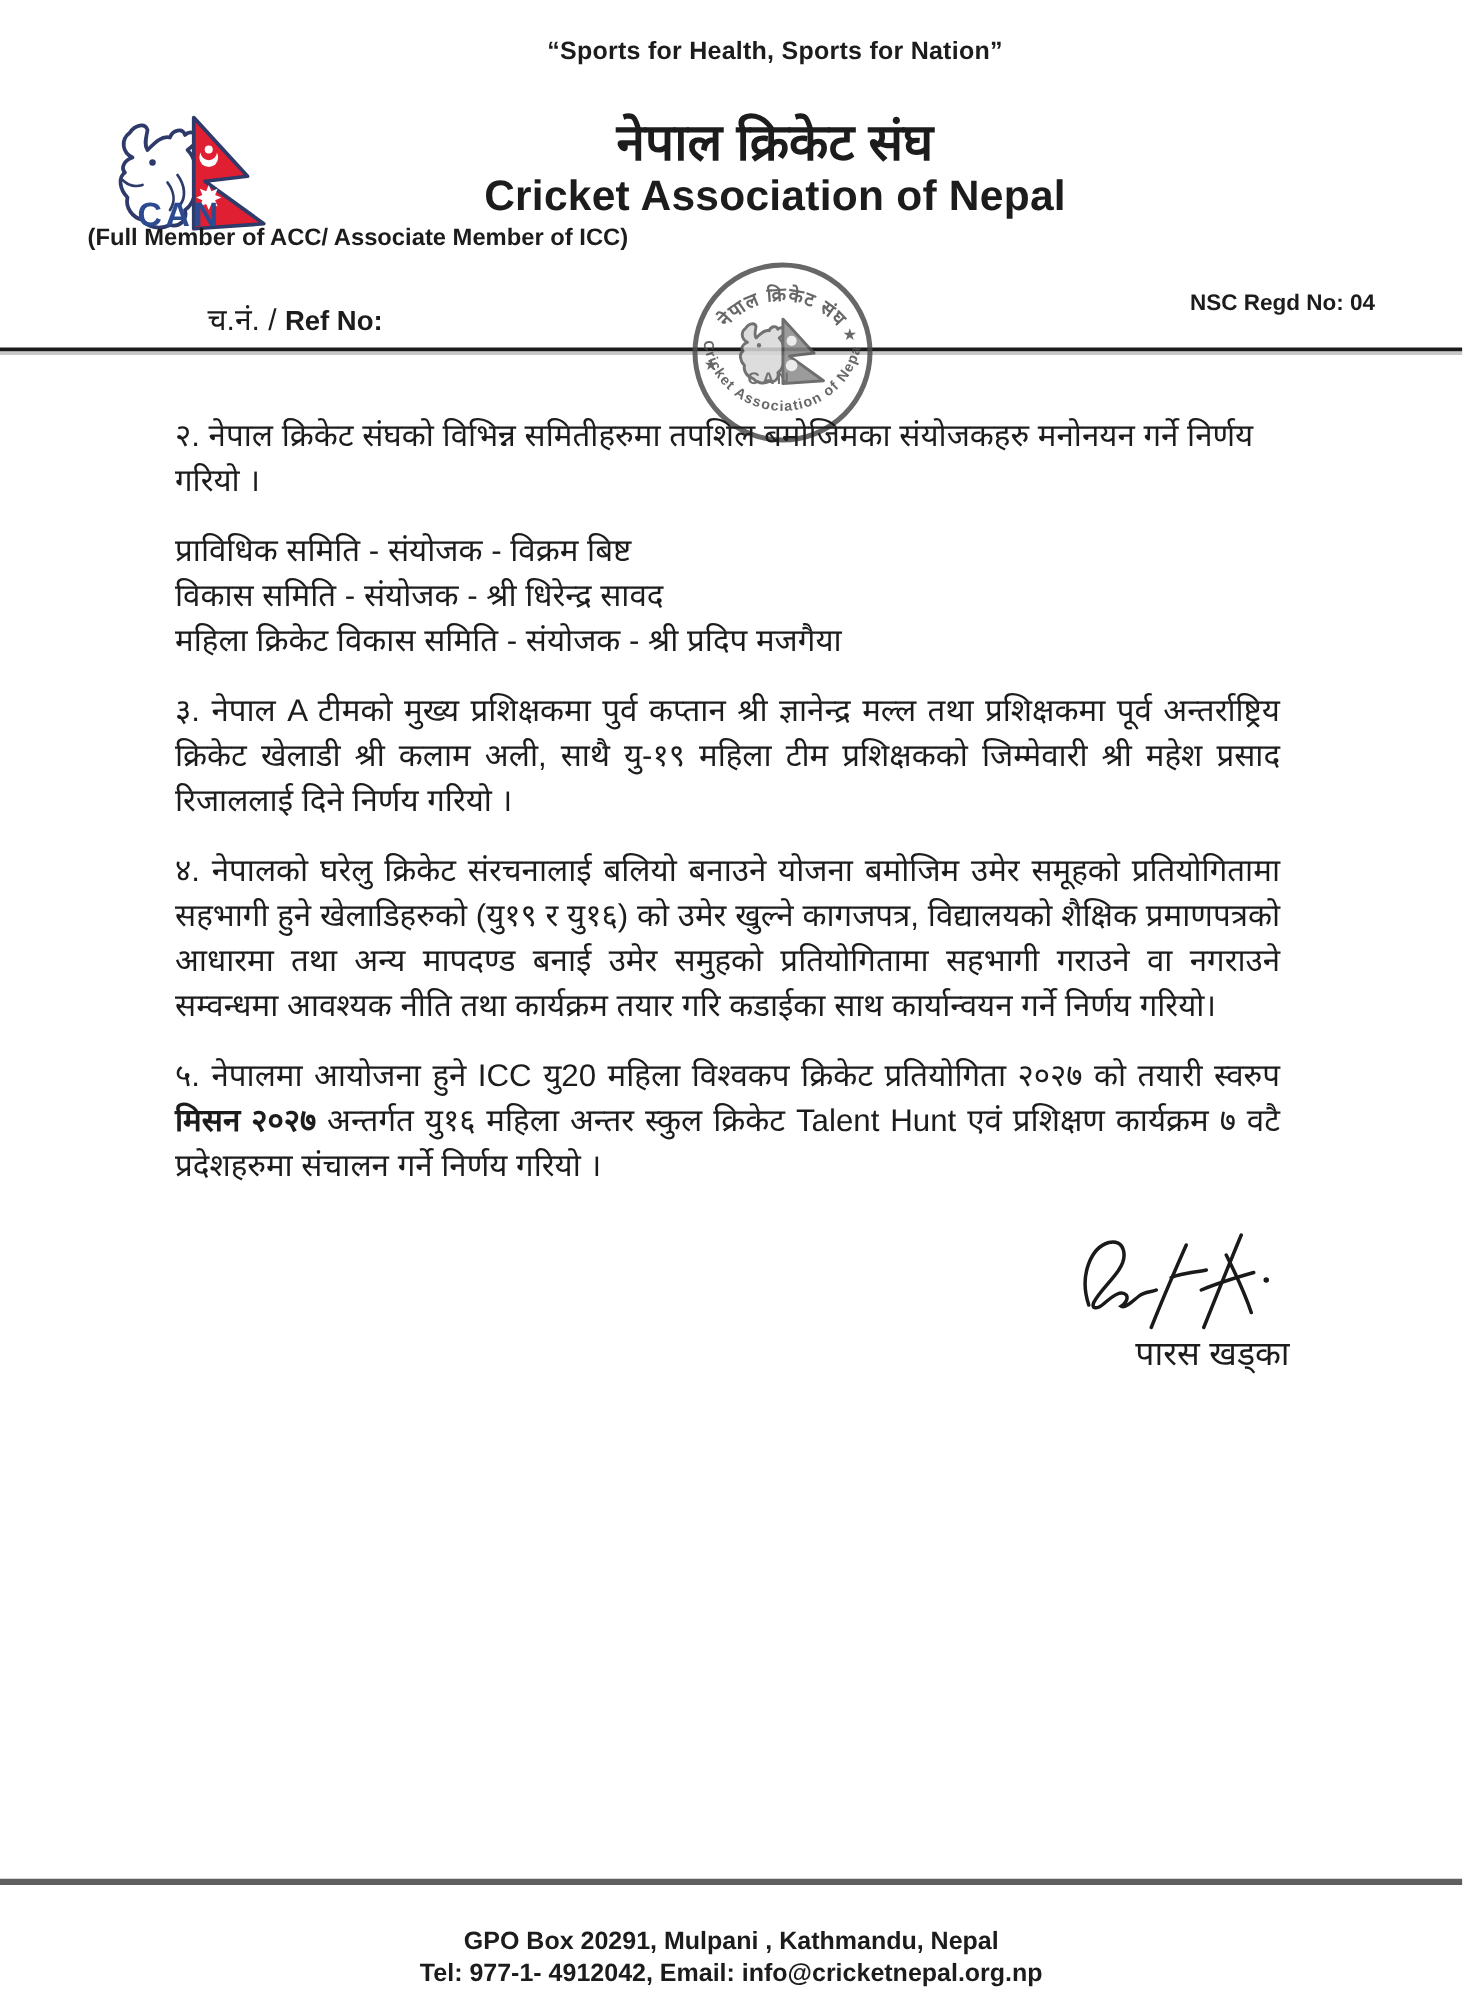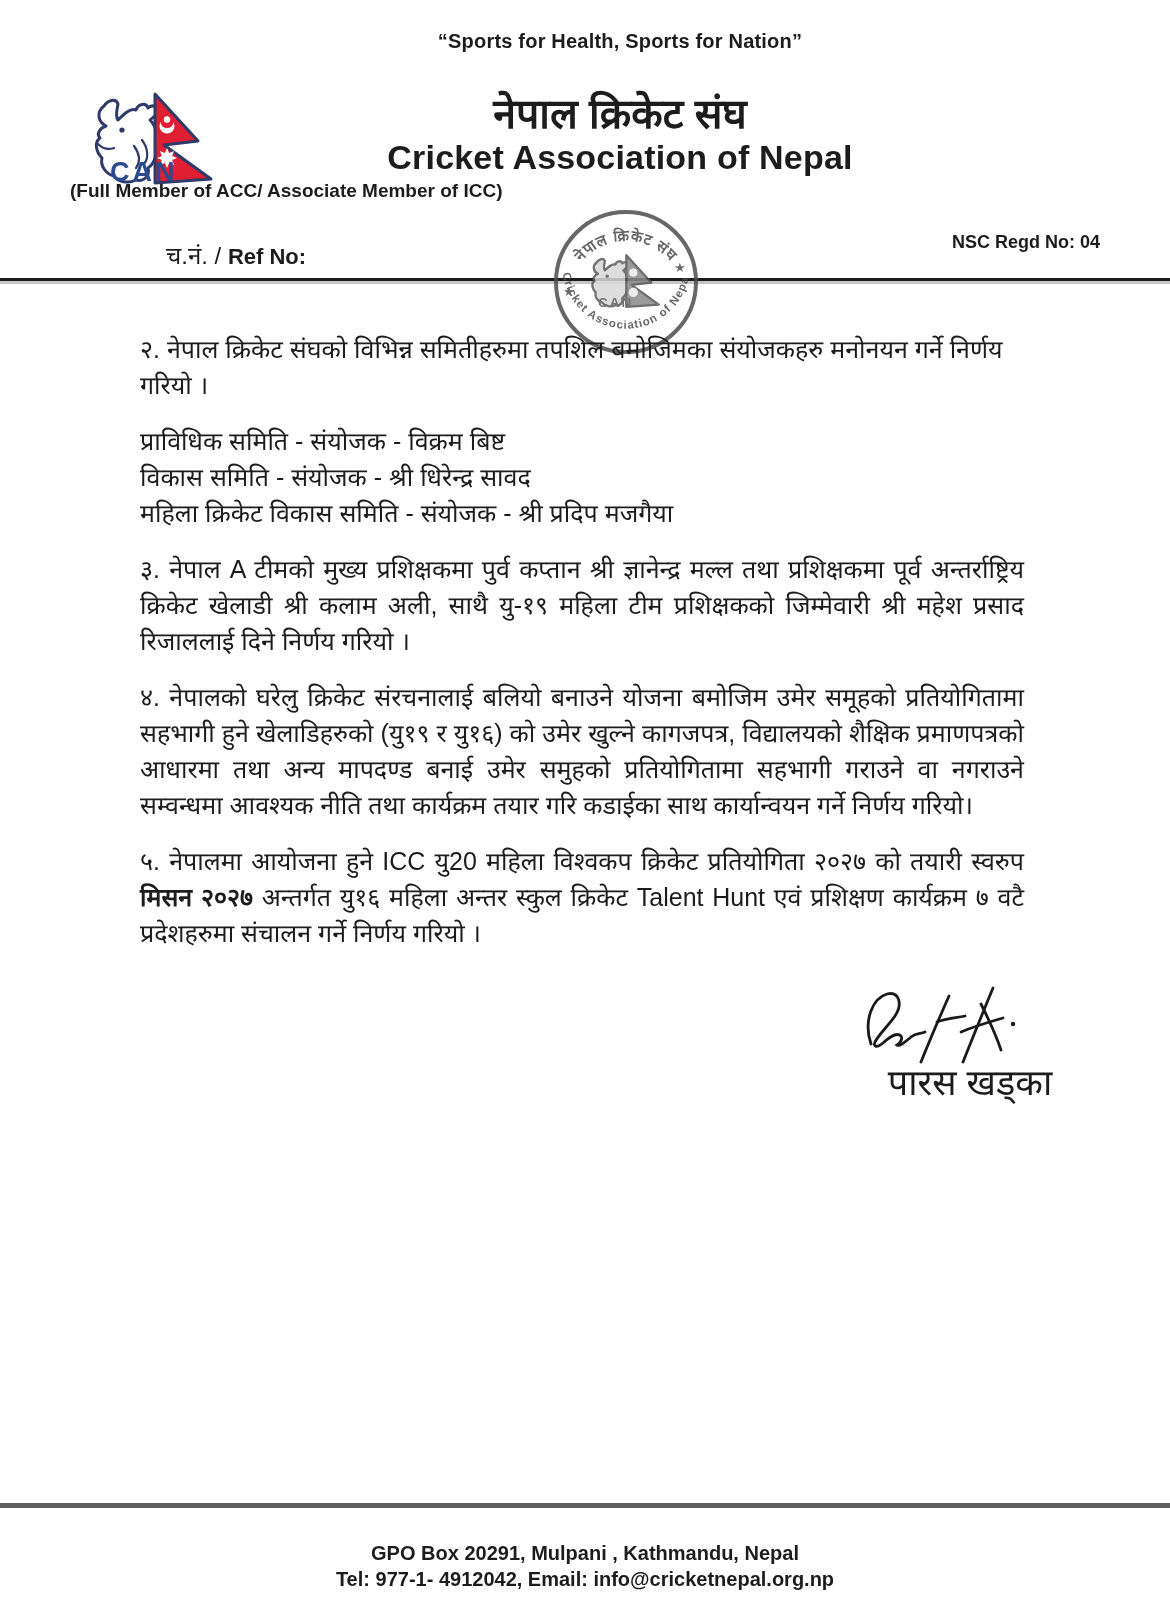--- a/index.html
+++ b/index.html
@@ -25,21 +25,21 @@
   .stamp{position:absolute;left:550px;top:206px;width:152px;height:152px;opacity:.85;}
   
   .body-text{position:absolute;left:140px;top:331px;width:884px;
     font-size:25px;line-height:36px;}
   .body-text p{margin:0 0 20px 0;}
   .body-text p.just{text-align:justify;}
   .committees{margin:0 0 20px 0;}
   
   .sig-svg{position:absolute;left:853px;top:970px;width:182px;height:102px;}
   .sig-block{position:absolute;left:860px;top:1066px;width:220px;text-align:center;
-    font-size:36px;line-height:34px;}
+    font-size:27px;line-height:34px;}
   
   .rule-bottom{position:absolute;left:0;top:1503px;width:1170px;height:5px;background:#5f5f5f;}
   .footer{position:absolute;left:0;top:1540px;width:1170px;text-align:center;
     font-size:20px;font-weight:bold;line-height:26px;}
 </style>
 </head>
 <body>
 
 <div class="page">
 

